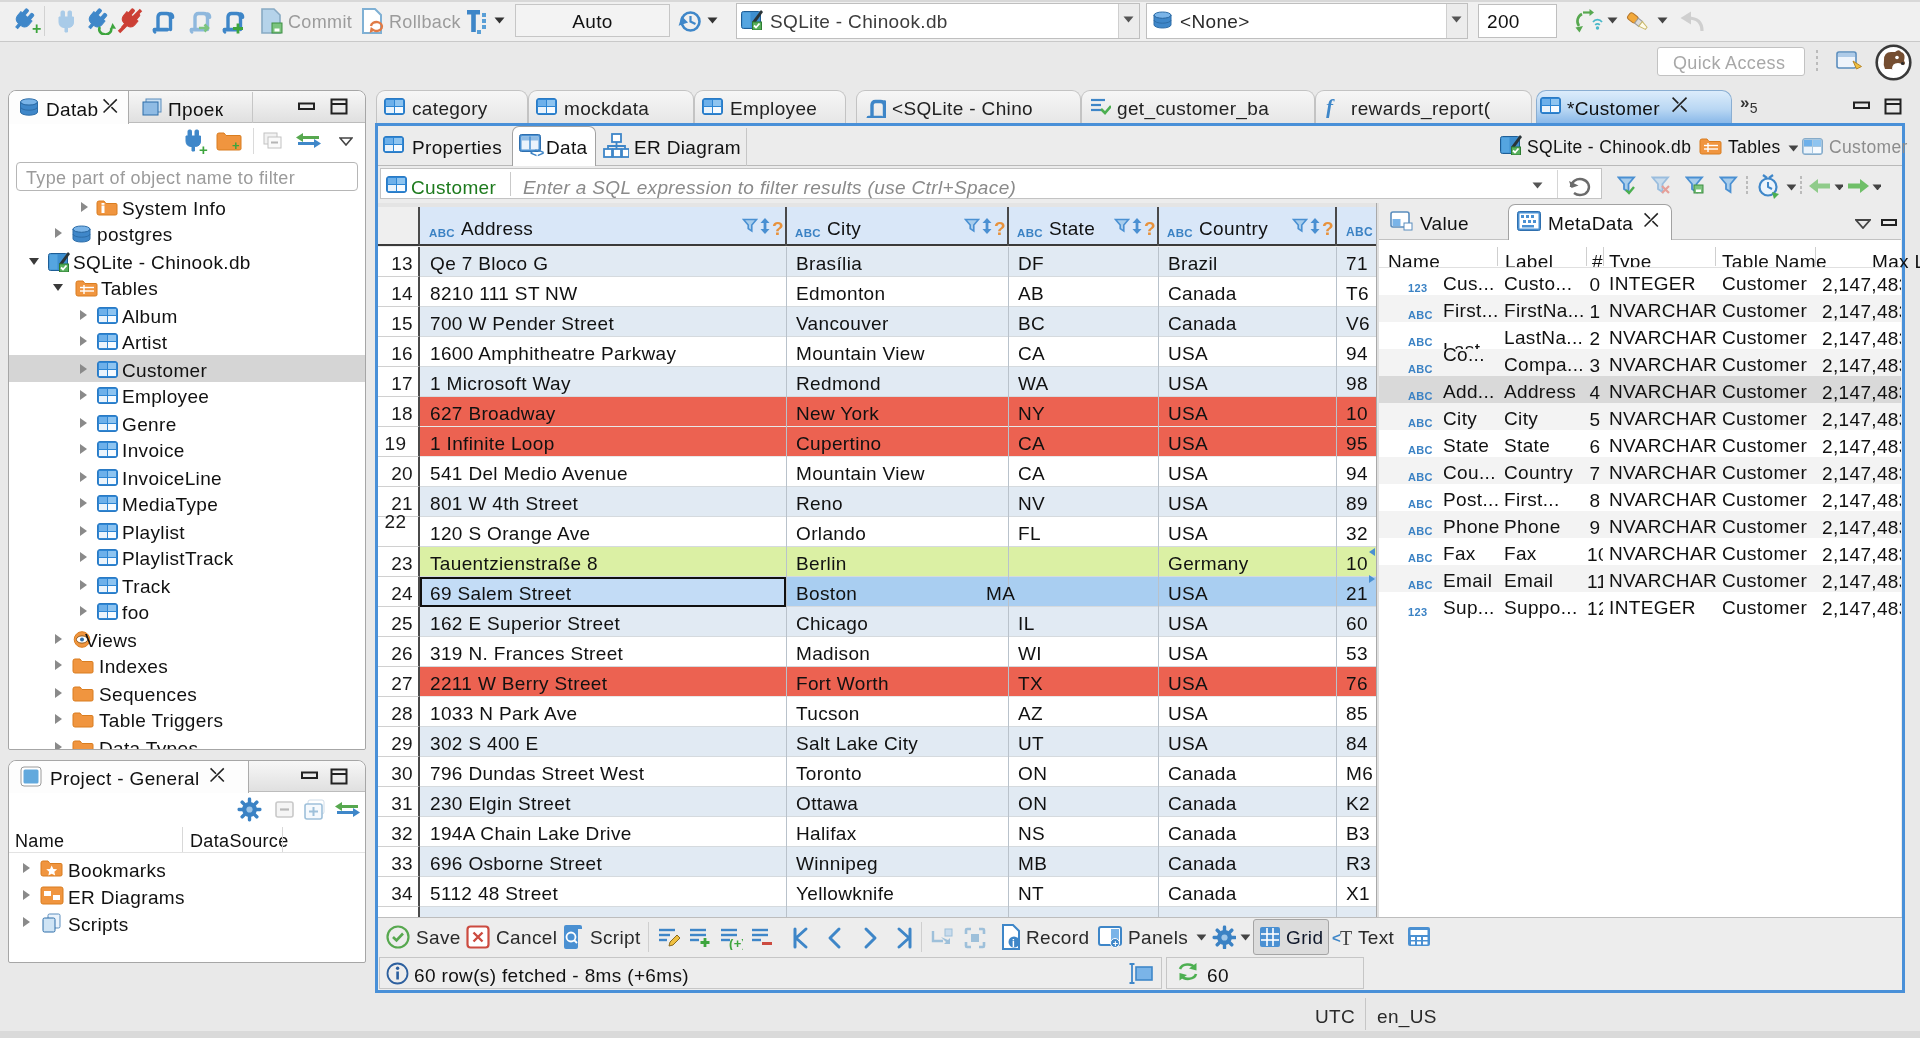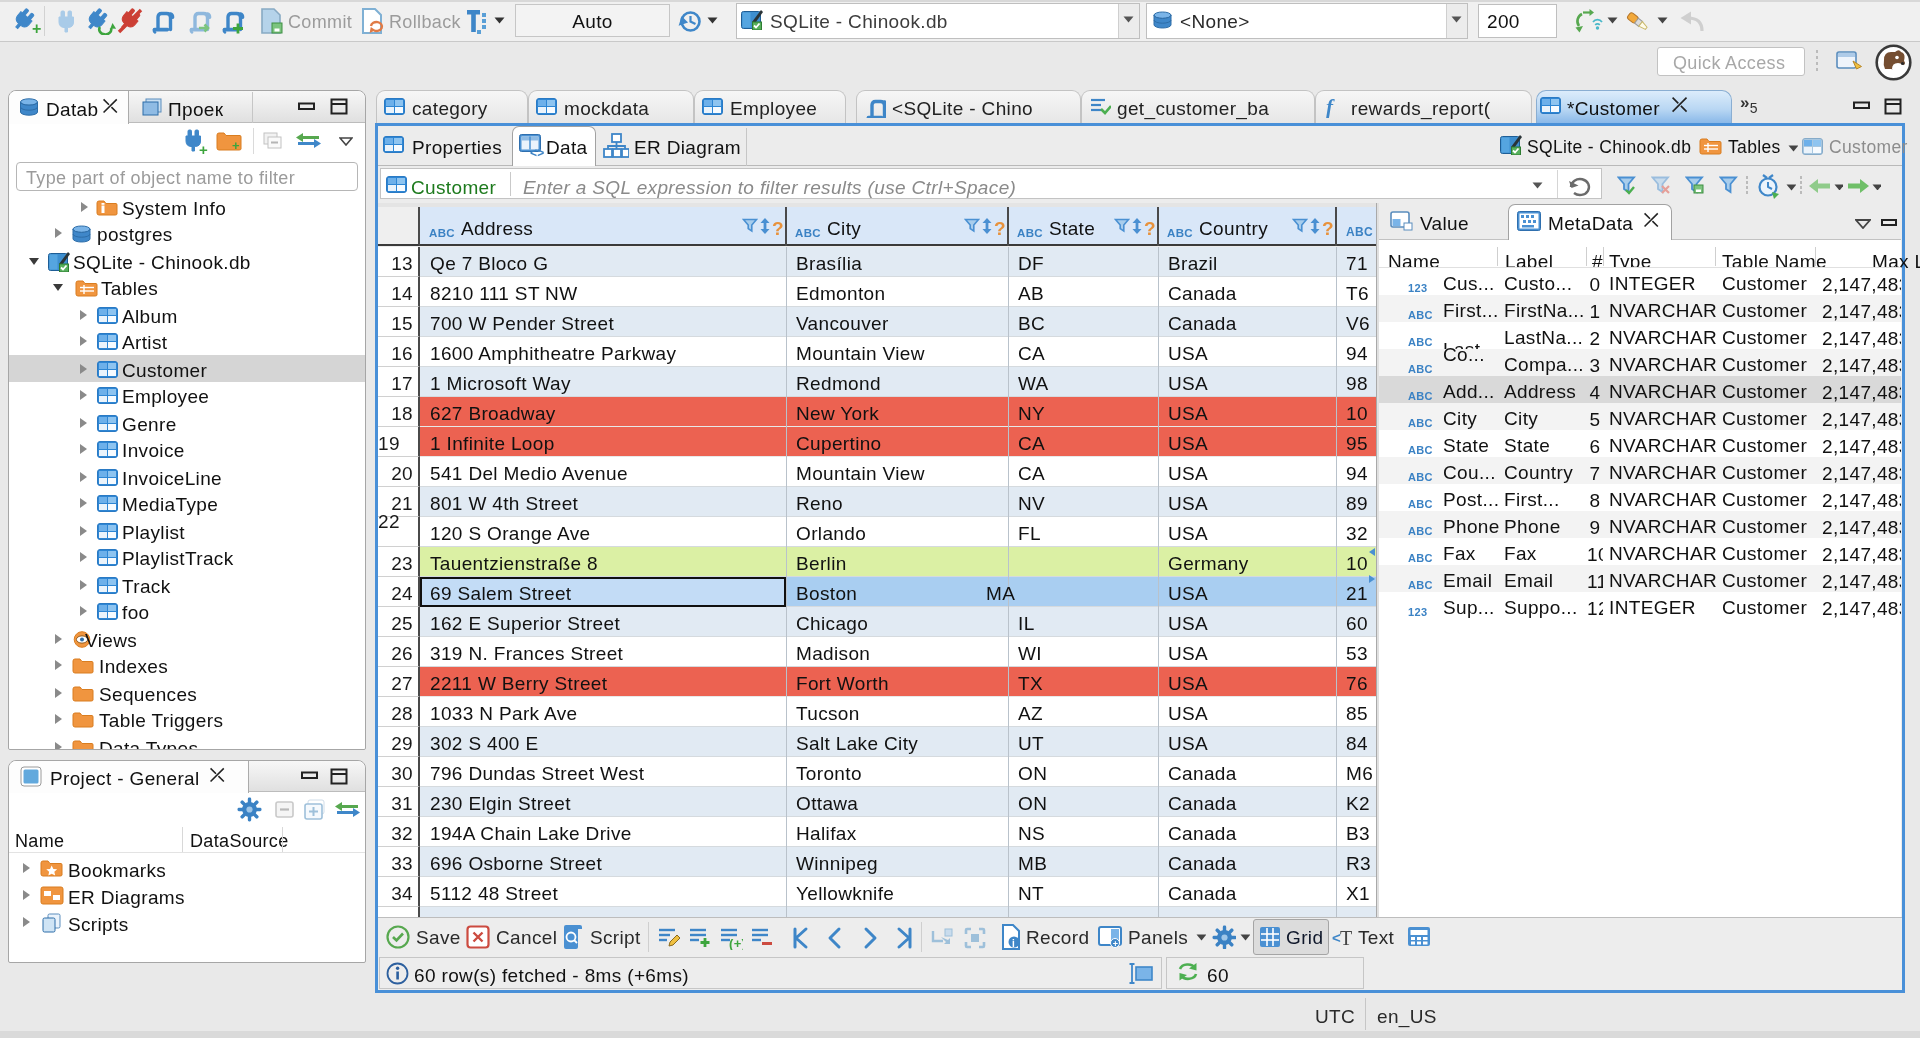--- a/index.html
+++ b/index.html
@@ -805,21 +805,21 @@
 <div class="tx" style="left:52px;top:157px">627 Broadway</div>
 <div class="a" style="left:408px;top:150px;width:1px;height:30px;background:#b9c2cb"></div>
 <div class="tx" style="left:418px;top:157px">New York</div>
 <div class="a" style="left:630px;top:150px;width:1px;height:30px;background:#b9c2cb"></div>
 <div class="tx" style="left:640px;top:157px">NY</div>
 <div class="a" style="left:780px;top:150px;width:1px;height:30px;background:#b9c2cb"></div>
 <div class="tx" style="left:790px;top:157px">USA</div>
 <div class="a" style="left:958px;top:150px;width:1px;height:30px;background:#b9c2cb"></div>
 <div class="tx" style="left:968px;top:157px">10</div>
 <div class="a" style="left:0;top:180px;width:42px;height:30px;background:#fff;border-right:2px solid #4a4a4a;border-bottom:1px solid #d0d0d0"></div>
-<div class="tx" style="left:0;top:187px;width:35px;text-align:left;color:#1a1a1a">19</div>
+<div class="tx" style="left:0;top:187px;width:35px;text-align:center;color:#1a1a1a">19</div>
 <div class="a" style="left:42px;top:180px;width:956px;height:30px;background:#ec6251;border-bottom:1px solid #e8e8e8"></div>
 <div class="tx" style="left:52px;top:187px">1 Infinite Loop</div>
 <div class="a" style="left:408px;top:180px;width:1px;height:30px;background:#b9c2cb"></div>
 <div class="tx" style="left:418px;top:187px">Cupertino</div>
 <div class="a" style="left:630px;top:180px;width:1px;height:30px;background:#b9c2cb"></div>
 <div class="tx" style="left:640px;top:187px">CA</div>
 <div class="a" style="left:780px;top:180px;width:1px;height:30px;background:#b9c2cb"></div>
 <div class="tx" style="left:790px;top:187px">USA</div>
 <div class="a" style="left:958px;top:180px;width:1px;height:30px;background:#b9c2cb"></div>
 <div class="tx" style="left:968px;top:187px">95</div>
@@ -841,21 +841,21 @@
 <div class="tx" style="left:52px;top:247px">801 W 4th Street</div>
 <div class="a" style="left:408px;top:240px;width:1px;height:30px;background:#b9c2cb"></div>
 <div class="tx" style="left:418px;top:247px">Reno</div>
 <div class="a" style="left:630px;top:240px;width:1px;height:30px;background:#b9c2cb"></div>
 <div class="tx" style="left:640px;top:247px">NV</div>
 <div class="a" style="left:780px;top:240px;width:1px;height:30px;background:#b9c2cb"></div>
 <div class="tx" style="left:790px;top:247px">USA</div>
 <div class="a" style="left:958px;top:240px;width:1px;height:30px;background:#b9c2cb"></div>
 <div class="tx" style="left:968px;top:247px">89</div>
 <div class="a" style="left:0;top:270px;width:42px;height:30px;background:#fff;border-right:2px solid #4a4a4a;border-bottom:1px solid #d0d0d0"></div>
-<div class="tx" style="left:0;top:265px;width:35px;text-align:left;color:#1a1a1a">22</div>
+<div class="tx" style="left:0;top:265px;width:35px;text-align:center;color:#1a1a1a">22</div>
 <div class="a" style="left:42px;top:270px;width:956px;height:30px;background:#ffffff;border-bottom:1px solid #d5dade"></div>
 <div class="tx" style="left:52px;top:277px">120 S Orange Ave</div>
 <div class="a" style="left:408px;top:270px;width:1px;height:30px;background:#b9c2cb"></div>
 <div class="tx" style="left:418px;top:277px">Orlando</div>
 <div class="a" style="left:630px;top:270px;width:1px;height:30px;background:#b9c2cb"></div>
 <div class="tx" style="left:640px;top:277px">FL</div>
 <div class="a" style="left:780px;top:270px;width:1px;height:30px;background:#b9c2cb"></div>
 <div class="tx" style="left:790px;top:277px">USA</div>
 <div class="a" style="left:958px;top:270px;width:1px;height:30px;background:#b9c2cb"></div>
 <div class="tx" style="left:968px;top:277px">32</div>

